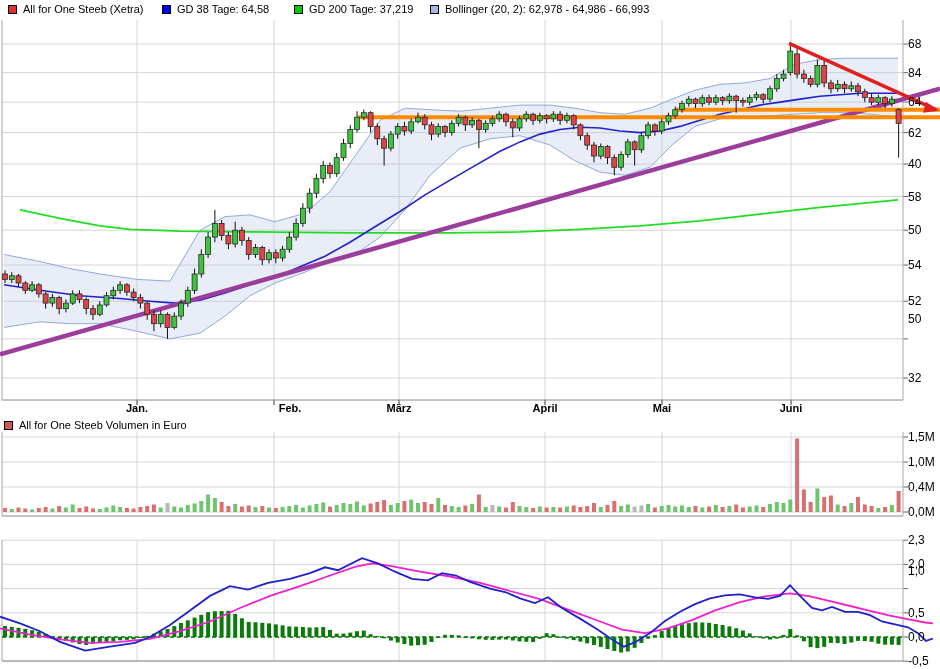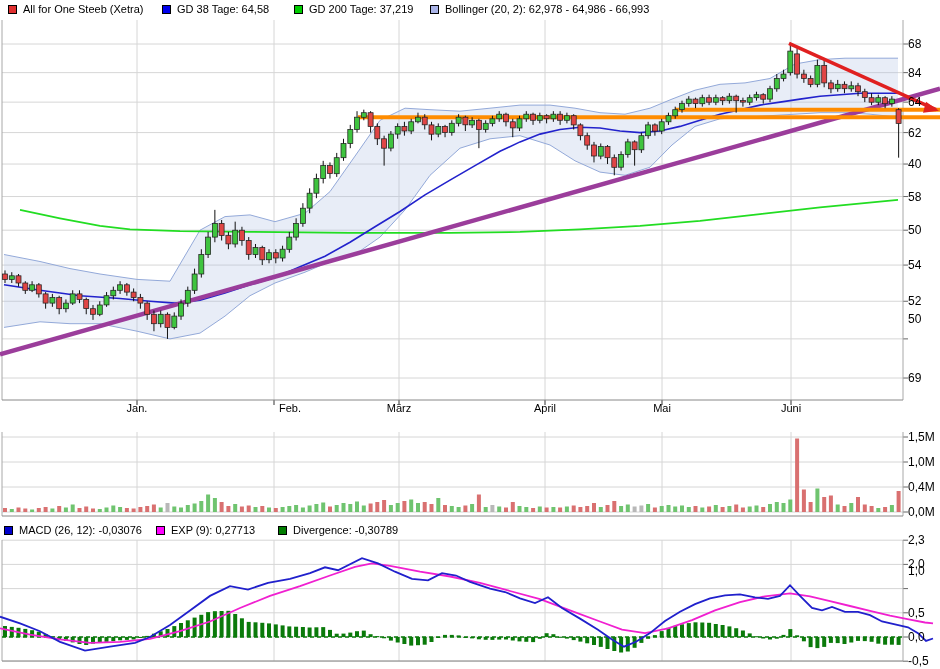--- a/index.html
+++ b/index.html
@@ -3,21 +3,21 @@
 <meta charset="utf-8">
 <style>
   * { margin:0; padding:0; box-sizing:border-box; }
   html,body { background:#fff; font-family:"Liberation Sans", sans-serif; }
   #stage { position:relative; width:940px; height:669px; background:#fff; overflow:hidden; }
   .legend { position:absolute; left:0; width:940px; height:14px; }
   .li { position:absolute; top:0; display:flex; align-items:center; font-size:11px; color:#000; white-space:nowrap; }
   .sq { display:inline-block; width:9px; height:9px; border:1px solid #000; margin-right:6px; }
   svg { position:absolute; left:0; display:block; }
   .ylab { position:absolute; left:908px; font-size:12px; color:#000; transform:translateY(-50%); white-space:nowrap; }
-  .xlab { position:absolute; font-size:11px; color:#000; transform:translateX(-50%); white-space:nowrap; }
+  .xlab { position:absolute; font-size:11px; color:#000; transform:translateX(-50%); white-space:nowrap;font-weight:bold; }
 </style>
 </head>
 <body>
 <div id="stage">
 
 <div class="legend" id="lg-main" style="top:3px">
   <span class="li" style="left:8px">
         <i class="sq" style="background: rgb(224, 48, 48);"></i>
         <span>All for One Steeb (Xetra)</span>
       </span>
@@ -362,23 +362,29 @@
       <div class="ylab" style="top:44px">68</div>
       <div class="ylab" style="top:73px">84</div>
       <div class="ylab" style="top:102px">64</div>
       <div class="ylab" style="top:133px">62</div>
       <div class="ylab" style="top:164px">40</div>
       <div class="ylab" style="top:197px">58</div>
       <div class="ylab" style="top:230px">50</div>
       <div class="ylab" style="top:265px">54</div>
       <div class="ylab" style="top:301px">52</div>
       <div class="ylab" style="top:319px">50</div>
-      <div class="ylab" style="top:378px">69</div>
+      <div class="ylab" style="top:378px">32</div>
     </div>
 
+<div class="legend" id="lg-vol" style="top:419px">
+  <span class="li" style="left:4px">
+        <i class="sq" style="background: rgb(205, 91, 91);"></i>
+        <span>All for One Steeb Volumen in Euro</span>
+      </span>
+</div>
 
 <svg id="vol-svg" style="top:430px" width="940" height="88" viewBox="0 0 940 88">
       <line x1="2" y1="7" x2="903" y2="7" stroke="#d6d6d6" stroke-width="1"></line>
       <line x1="903" y1="7" x2="908" y2="7" stroke="#666" stroke-width="1"></line>
       <line x1="2" y1="32" x2="903" y2="32" stroke="#d6d6d6" stroke-width="1"></line>
       <line x1="903" y1="32" x2="908" y2="32" stroke="#666" stroke-width="1"></line>
       <line x1="2" y1="57" x2="903" y2="57" stroke="#d6d6d6" stroke-width="1"></line>
       <line x1="903" y1="57" x2="908" y2="57" stroke="#666" stroke-width="1"></line>
       <line x1="2" y1="82" x2="903" y2="82" stroke="#d6d6d6" stroke-width="1"></line>
       <line x1="903" y1="82" x2="908" y2="82" stroke="#666" stroke-width="1"></line>
@@ -525,34 +531,20 @@
       <rect x="889.9" y="75.0" width="4" height="7.0" fill="#6fc46f"></rect>
       <rect x="896.6" y="61.0" width="4" height="21.0" fill="#d97070"></rect>
     </svg>
 <div id="ylabels-vol">
       <div class="ylab" style="top:437px">1,5M</div>
       <div class="ylab" style="top:462px">1,0M</div>
       <div class="ylab" style="top:487px">0,4M</div>
       <div class="ylab" style="top:512px">0,0M</div>
     </div>
 
-<div class="legend" id="lg-macd" style="top:524px">
-  <span class="li" style="left:4px">
-        <i class="sq" style="background: rgb(0, 0, 204);"></i>
-        <span>MACD (26, 12): -0,03076</span>
-      </span>
-  <span class="li" style="left:156px">
-        <i class="sq" style="background: rgb(255, 0, 255);"></i>
-        <span>EXP (9): 0,27713</span>
-      </span>
-  <span class="li" style="left:278px">
-        <i class="sq" style="background: rgb(0, 125, 0);"></i>
-        <span>Divergence: -0,30789</span>
-      </span>
-</div>
 
 <svg id="macd-svg" style="top:537px" width="940" height="130" viewBox="0 0 940 130">
       <line x1="2" y1="3.200000000000003" x2="903" y2="3.200000000000003" stroke="#d6d6d6" stroke-width="1"></line>
       <line x1="903" y1="3.200000000000003" x2="908" y2="3.200000000000003" stroke="#666" stroke-width="1"></line>
       <line x1="2" y1="27.400000000000006" x2="903" y2="27.400000000000006" stroke="#d6d6d6" stroke-width="1"></line>
       <line x1="903" y1="27.400000000000006" x2="908" y2="27.400000000000006" stroke="#666" stroke-width="1"></line>
       <line x1="2" y1="51.6" x2="903" y2="51.6" stroke="#d6d6d6" stroke-width="1"></line>
       <line x1="903" y1="51.6" x2="908" y2="51.6" stroke="#666" stroke-width="1"></line>
       <line x1="2" y1="75.8" x2="903" y2="75.8" stroke="#d6d6d6" stroke-width="1"></line>
       <line x1="903" y1="75.8" x2="908" y2="75.8" stroke="#666" stroke-width="1"></line>

